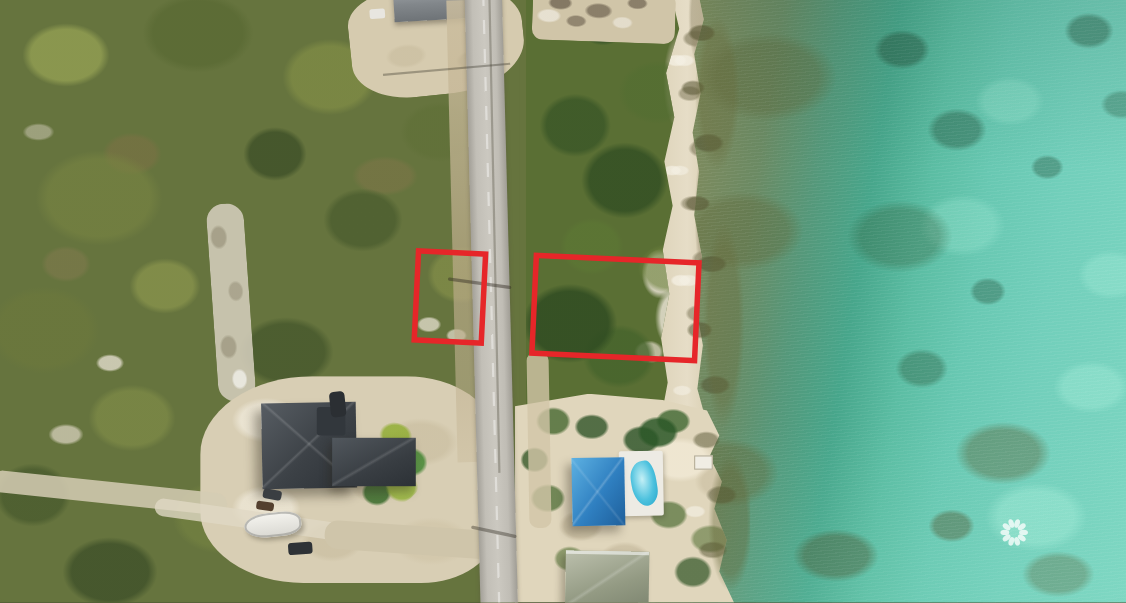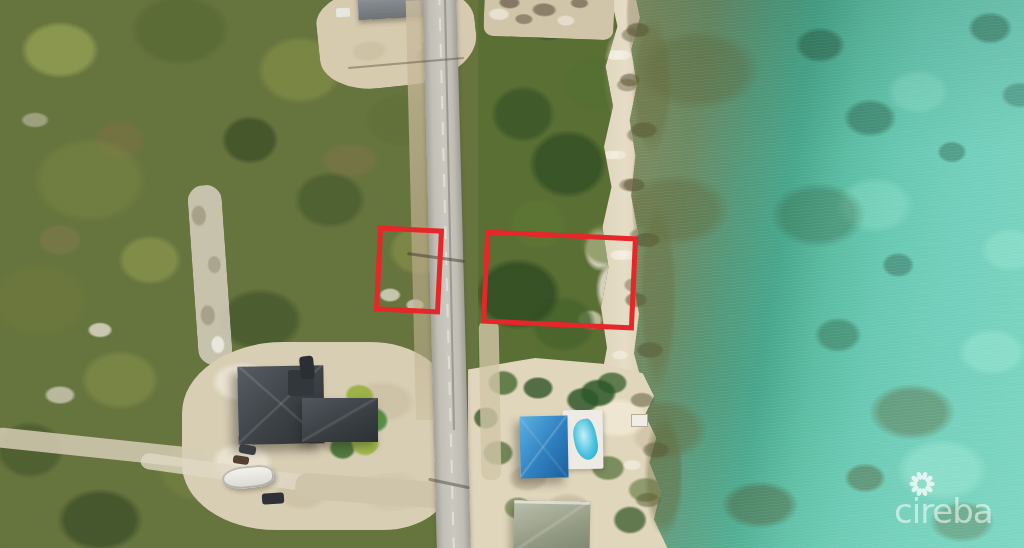--- a/index.html
+++ b/index.html
@@ -331,16 +331,15 @@
         <ellipse cx="16.6" cy="22.1" rx="4" ry="2.4" transform="rotate(72 16.6 22.1)"></ellipse>
         <ellipse cx="11.4" cy="22.1" rx="4" ry="2.4" transform="rotate(108 11.4 22.1)"></ellipse>
         <ellipse cx="7.1" cy="19" rx="4" ry="2.4" transform="rotate(144 7.1 19)"></ellipse>
         <ellipse cx="5.5" cy="14" rx="4" ry="2.4" transform="rotate(180 5.5 14)"></ellipse>
         <ellipse cx="7.1" cy="9" rx="4" ry="2.4" transform="rotate(216 7.1 9)"></ellipse>
         <ellipse cx="11.4" cy="5.9" rx="4" ry="2.4" transform="rotate(252 11.4 5.9)"></ellipse>
         <ellipse cx="16.6" cy="5.9" rx="4" ry="2.4" transform="rotate(288 16.6 5.9)"></ellipse>
         <ellipse cx="20.9" cy="9" rx="4" ry="2.4" transform="rotate(324 20.9 9)"></ellipse>
       </g>
     </svg>
-    <div class="wm-text">cireba</div>
   </div>
 
 </div>
 
 </body></html>

